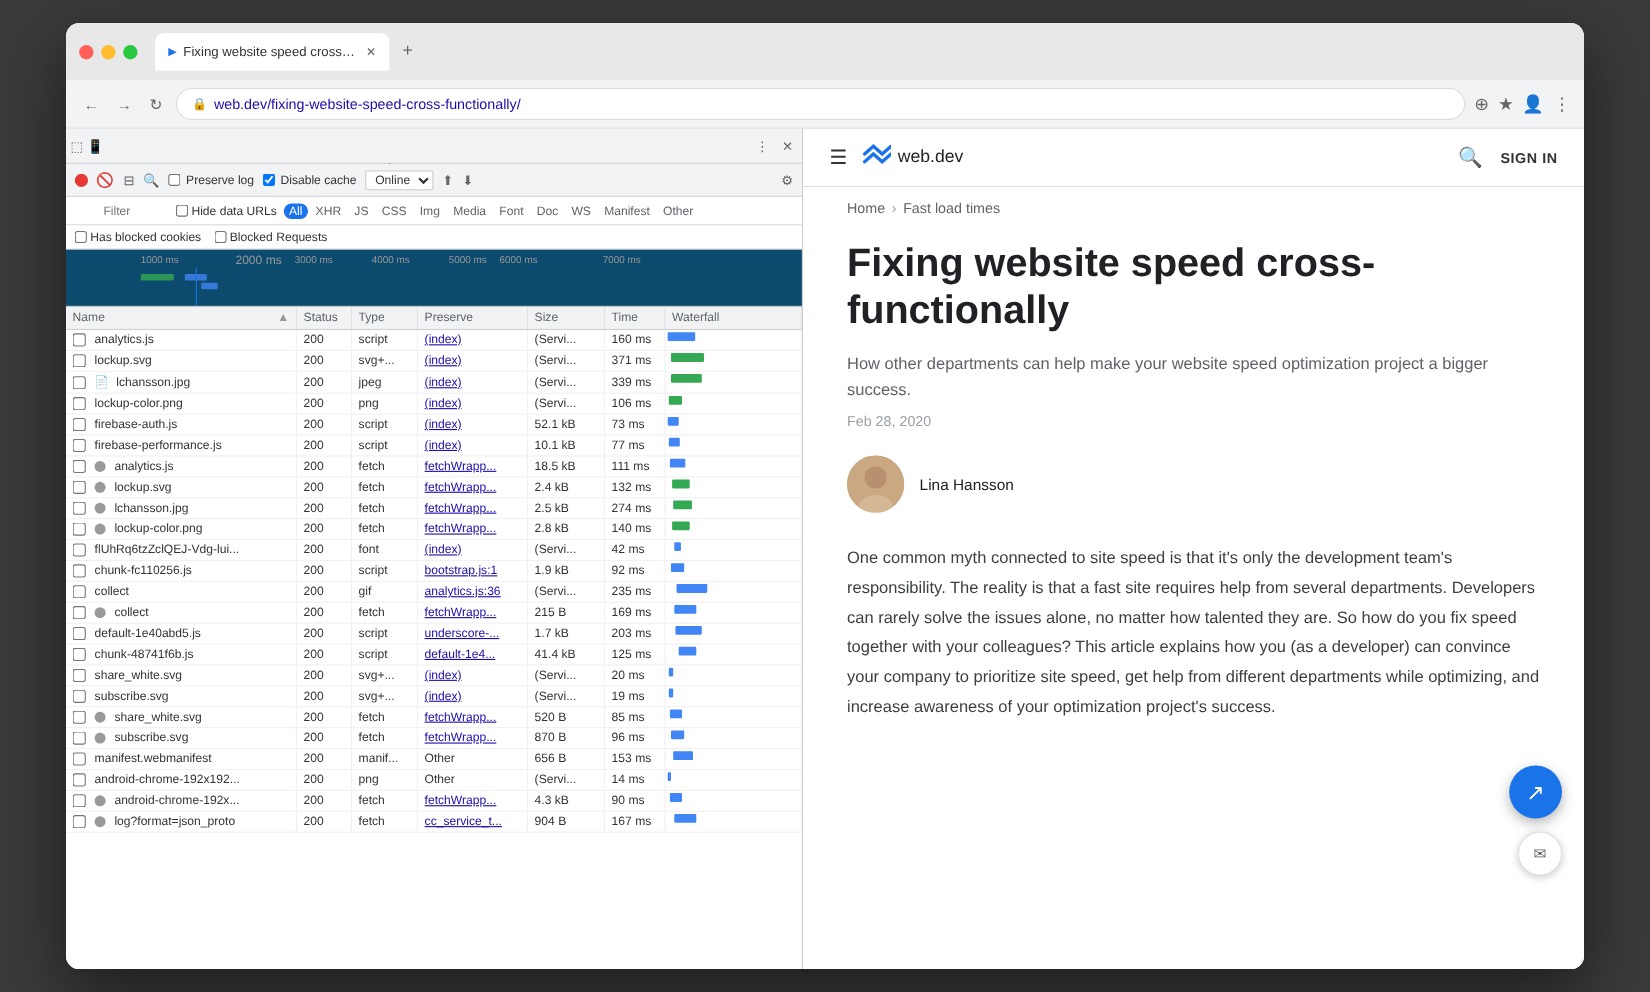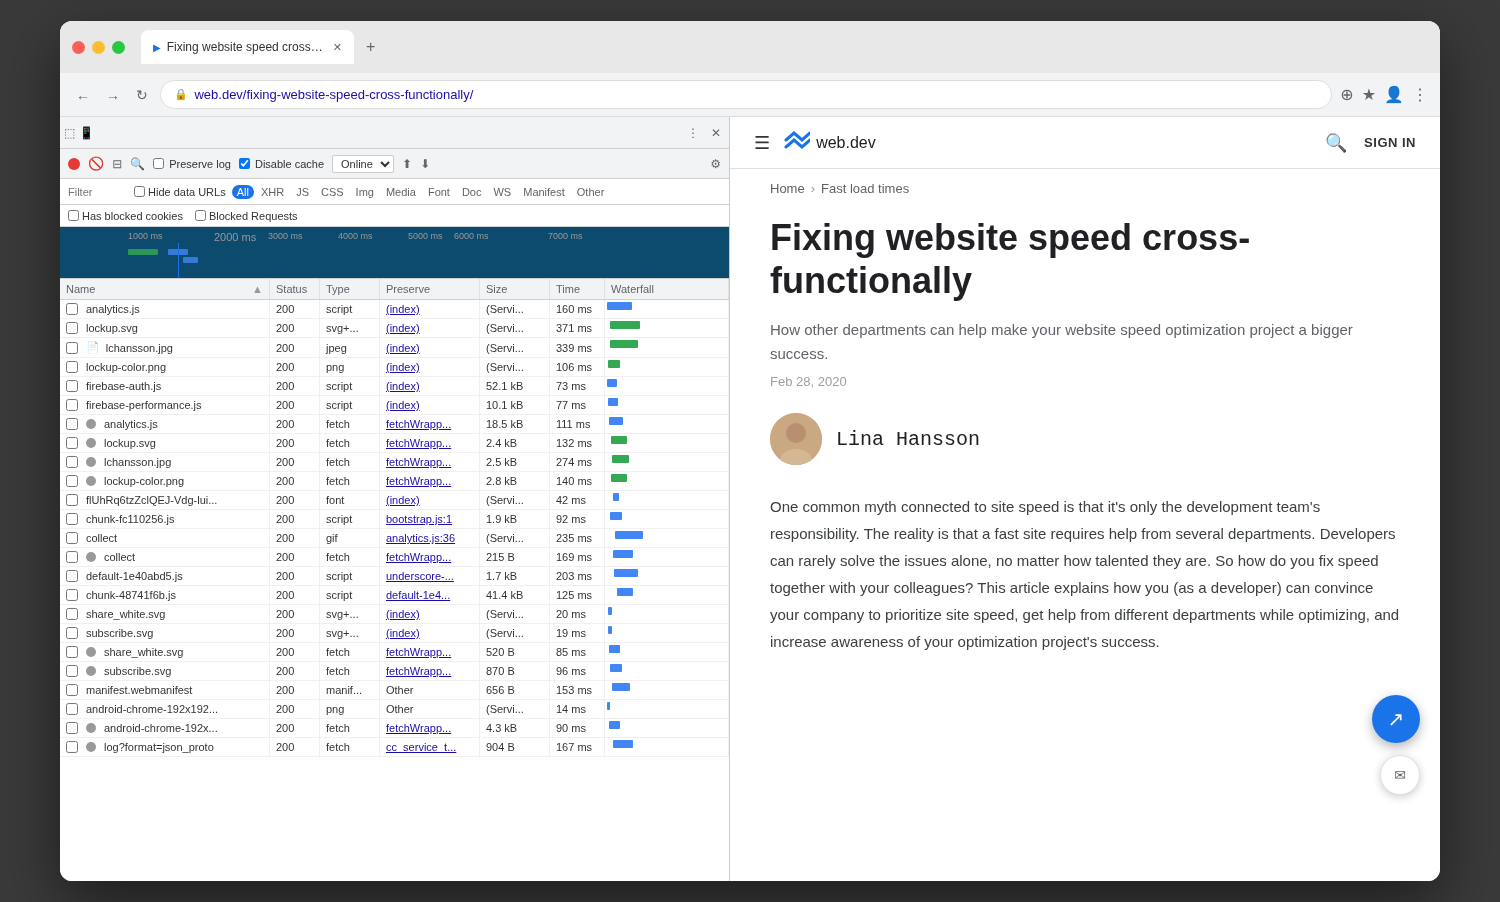--- a/index.html
+++ b/index.html
@@ -150,21 +150,21 @@
     .filter-bar {
       background: #fff;
       border-bottom: 1px solid #d0d0d0;
       padding: 2px 8px;
       display: flex;
       align-items: center;
       gap: 6px;
       flex-shrink: 0;
       height: 26px;
     }
-    .filter-input { border: none; outline: none; font-size: 11px; color: #333; flex: 0 0 auto; width: 60px; }
+    .filter-input { border: none; outline: none; font-size: 11px; color: #333; flex: 0 0 auto; width: 60px; margin-left: 26px; }
     .filter-types { display: flex; gap: 2px; }
     .filter-type-btn {
       font-size: 11px;
       padding: 1px 5px;
       background: none;
       border: none;
       cursor: pointer;
       color: #5f6368;
       border-radius: 2px;
     }
@@ -306,21 +306,21 @@
       width: 52px;
       height: 52px;
       border-radius: 50%;
       background: linear-gradient(135deg, #d4a574, #c49060);
       overflow: hidden;
       flex-shrink: 0;
       display: flex;
       align-items: center;
       justify-content: center;
     }
-    .author-name { font-size: 20px; color: #202124; font-weight: 500; font-family: Liberation Mono, monospace; }
+    .author-name { font-size: 14px; color: #202124; font-weight: 500; }
     .article-body {
       font-size: 15px;
       color: #3c4043;
       line-height: 1.8;
     }
     .fab-primary {
       width: 48px; height: 48px; border-radius: 50%;
       background: #1a73e8;
       display: flex; align-items: center; justify-content: center;
       color: #fff; font-size: 20px; cursor: pointer;

